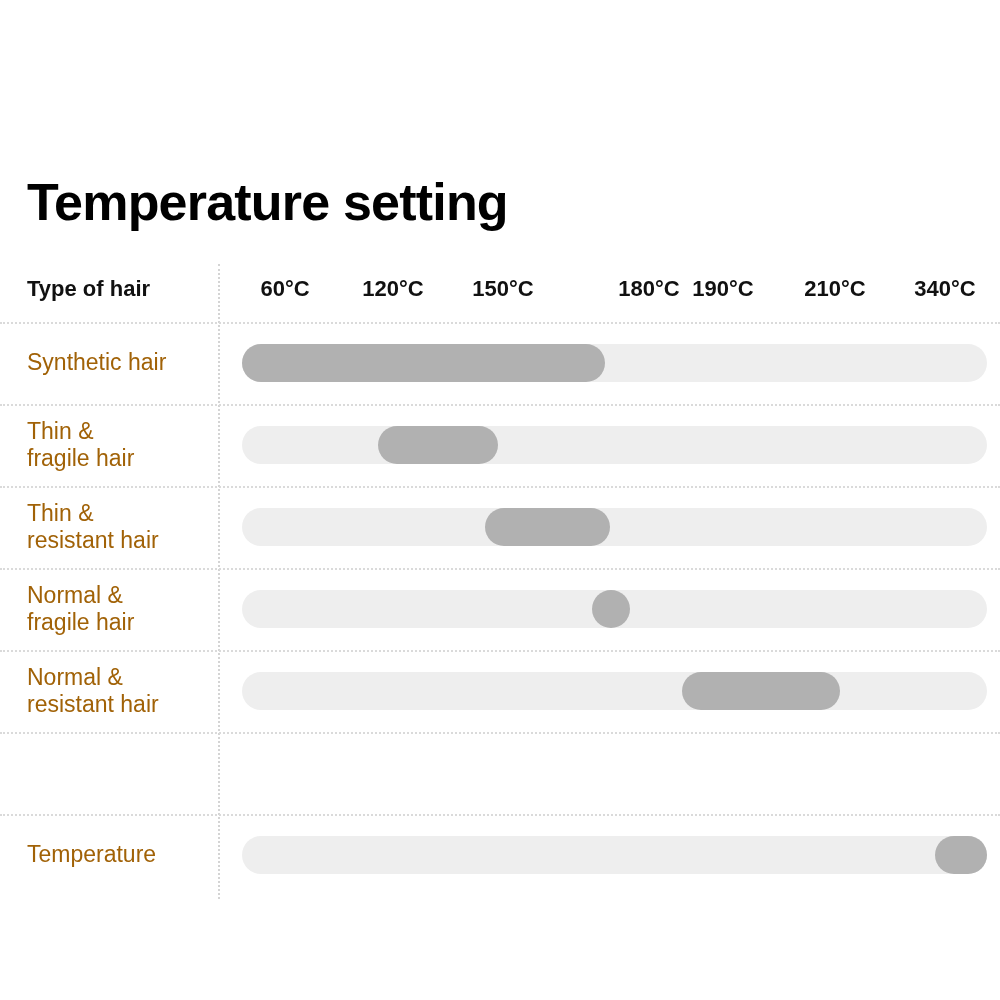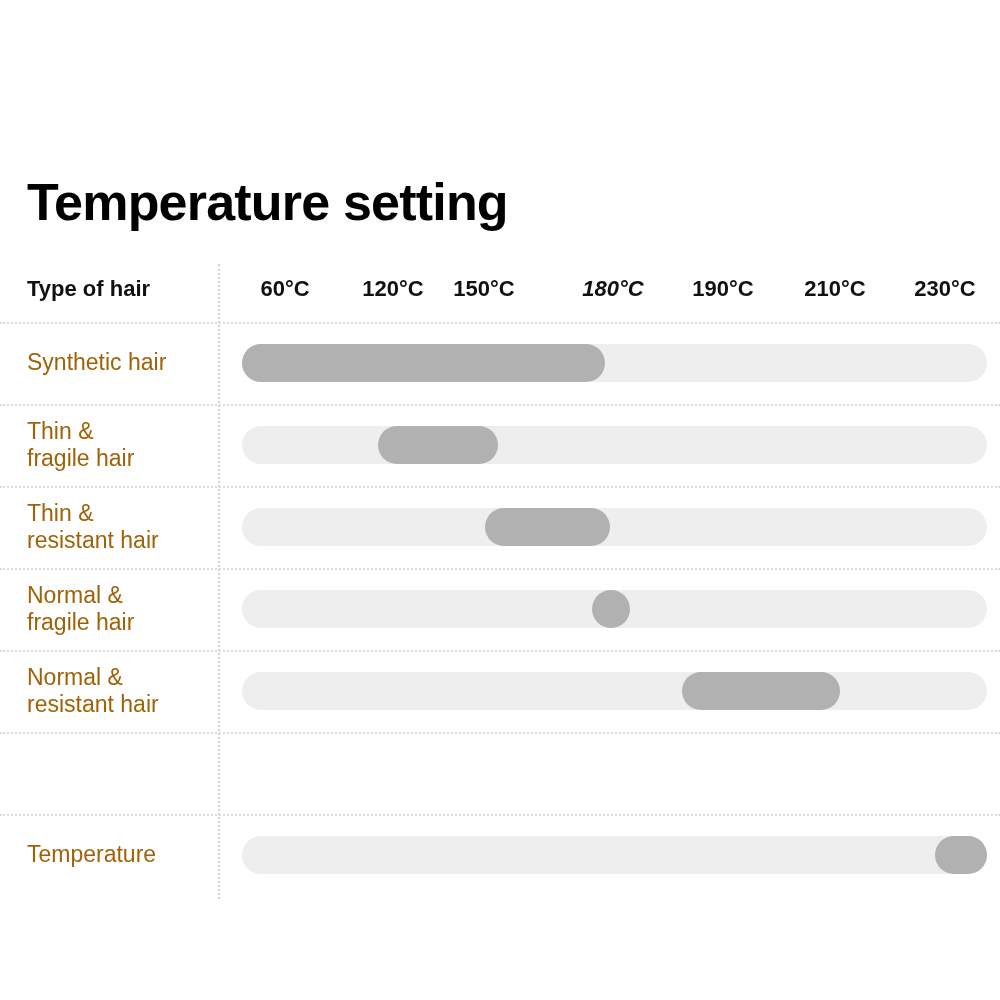--- a/index.html
+++ b/index.html
@@ -134,25 +134,25 @@
   <div class="title">Temperature setting</div>
 
   <div class="table">
 
     <div class="v-divider"></div>
 
     <div class="head-row">
       <div class="head-label">Type of hair</div>
       <div class="temp-head" style="left:285px;">60°C</div>
       <div class="temp-head" style="left:393px;">120°C</div>
-      <div class="temp-head" style="left:484px;">150°C</div>
-      <div class="temp-head" style="left:613px;font-style:italic;">180°C</div>
+      <div class="temp-head" style="left:503px;">150°C</div>
+      <div class="temp-head" style="left:649px;">180°C</div>
       <div class="temp-head" style="left:723px;">190°C</div>
       <div class="temp-head" style="left:835px;">210°C</div>
-      <div class="temp-head" style="left:945px;">230°C</div>
+      <div class="temp-head" style="left:945px;">340°C</div>
     </div>
 
     <div class="h-divider" style="top:58px;"></div>
 
     <div class="row" style="top:58px;">
       <div class="row-label">Synthetic hair</div>
       <div class="track">
         <div class="fill" style="left:0%;width:48.7%;"></div>
       </div>
     </div>

